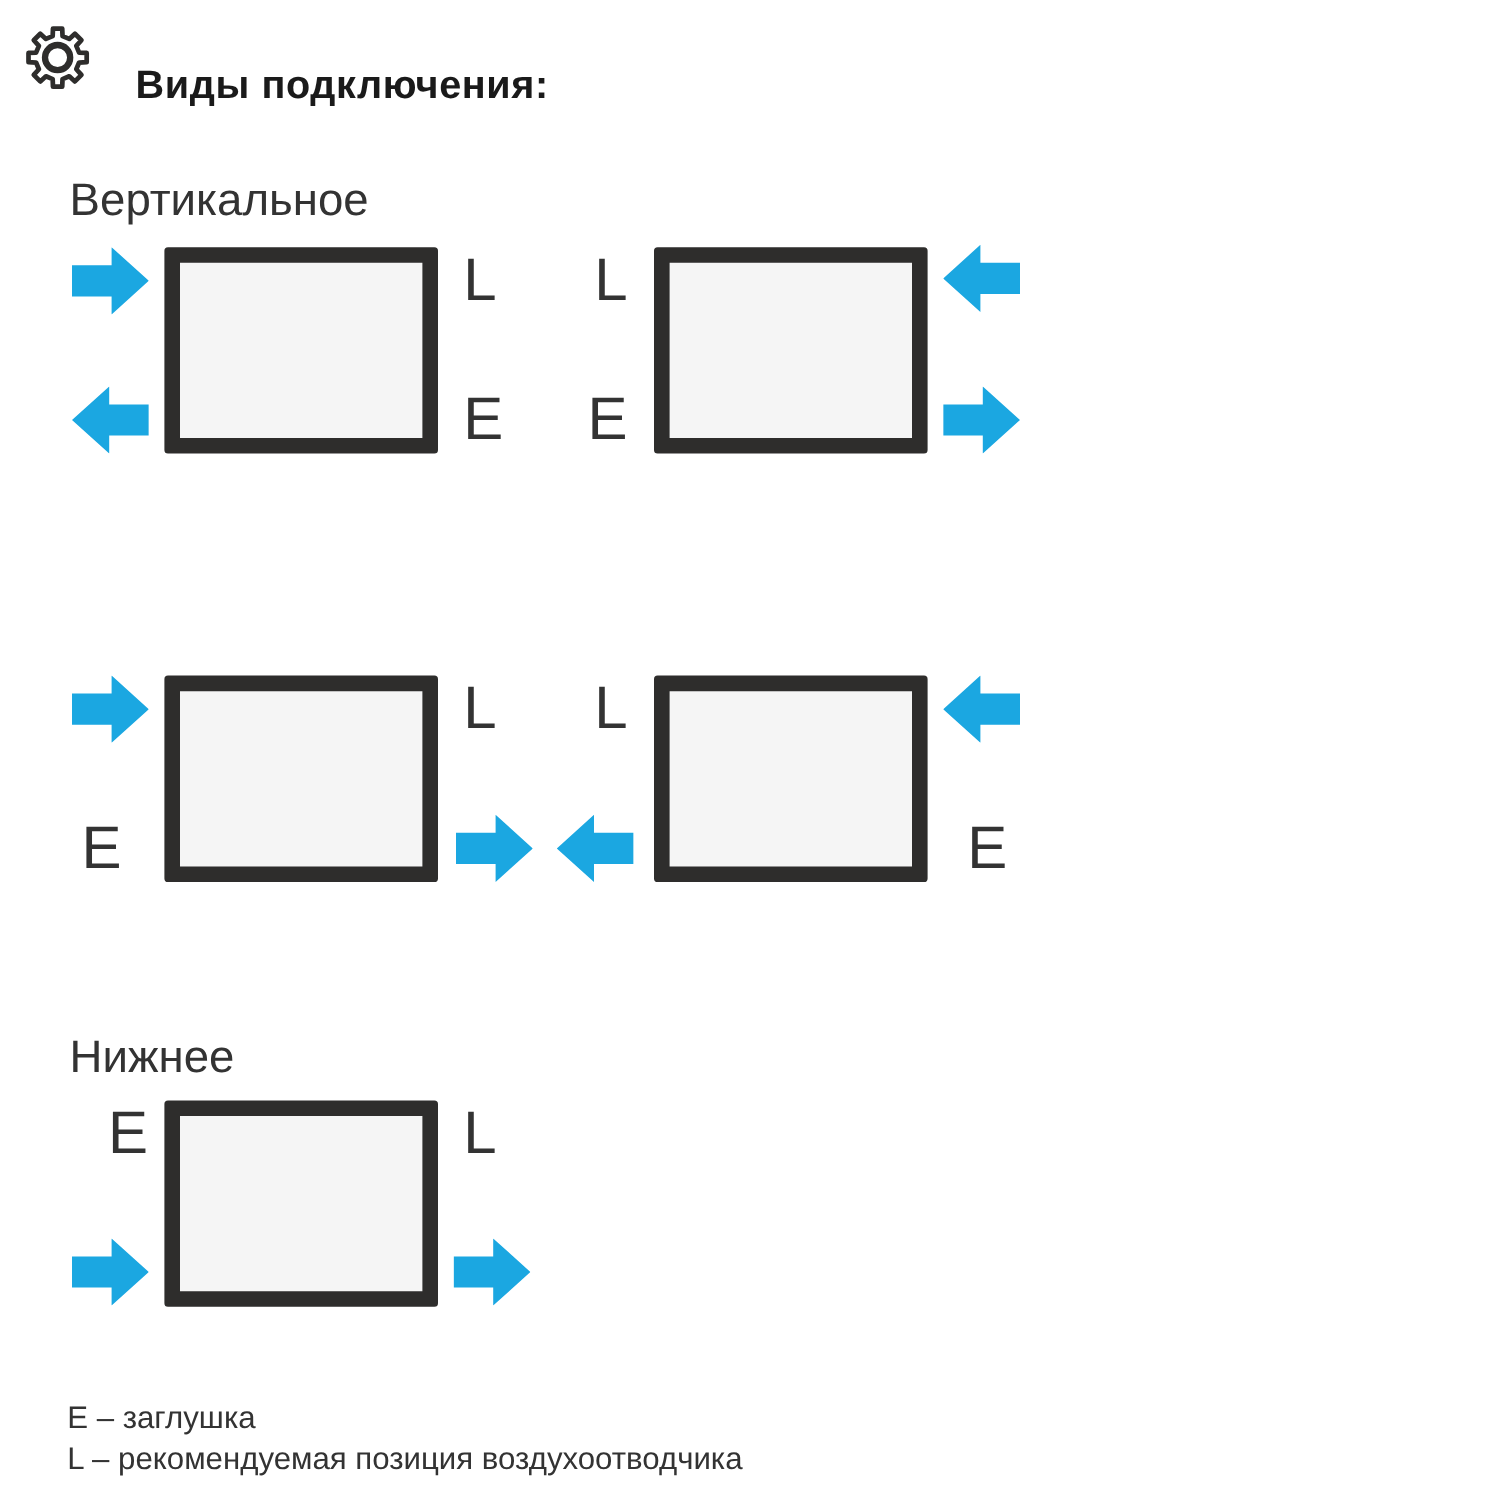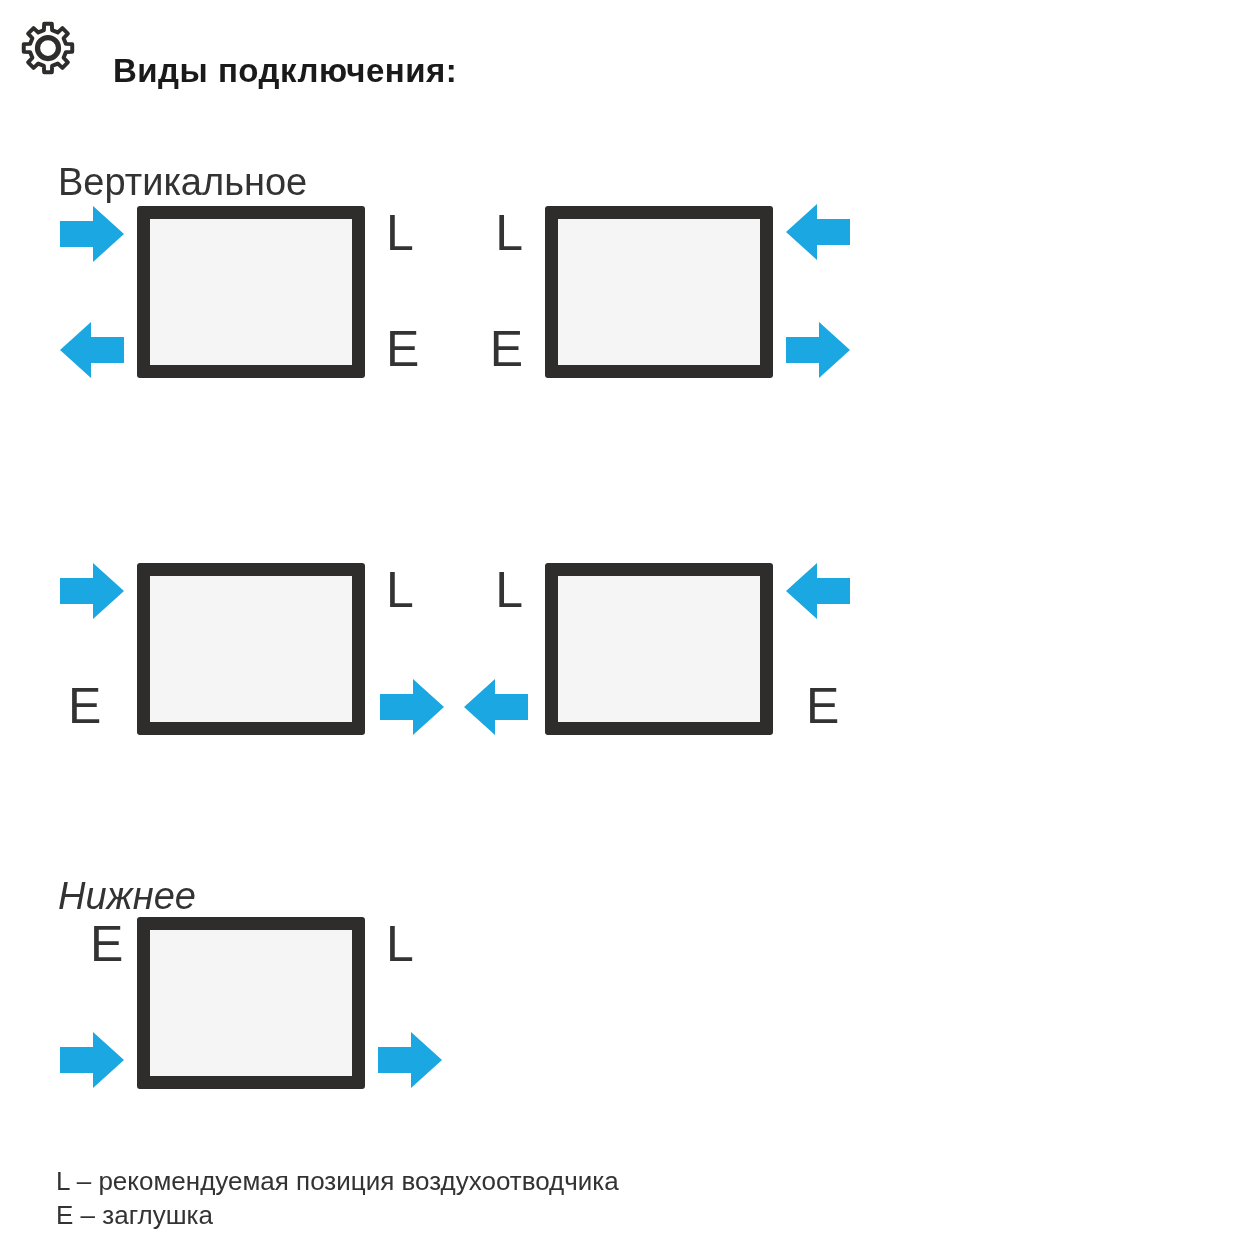--- a/index.html
+++ b/index.html
@@ -14,25 +14,25 @@
   
   .gear { position: absolute; left: 20px; top: 20px; width: 56px; height: 56px; }
   .page-title {
     position: absolute; left: 113px; top: 30px;
     font-size: 33px; font-weight: 700; color: var(--c-title, #1a1a1a);
     letter-spacing: 0.5px;
   }
   
   .sec-title {
     position: absolute; left: 58px;
-    font-size: 38px; font-weight: 400; color: var(--c-text, #333); margin-top: 15px;
+    font-size: 38px; font-weight: 400; color: var(--c-text, #333);
   }
   .p-s1 { top: 146px; }
   .p-s2 { top: 503px; }
-  .p-s3 { top: 860px; font-style: italic; }
+  .p-s3 { top: 860px; }
   
   .rect {
     position: absolute; box-sizing: border-box;
     width: 228px; height: 172px;
     background: var(--c-fill, #f5f5f5);
     border: 13px solid var(--c-border, #2e2d2c);
     border-radius: 3px;
   }
   .p-r1 { left: 137px; top: 206px; }
   .p-r2 { left: 545px; top: 206px; }
@@ -161,17 +161,17 @@
         <polygon points="0,15 33,15 33,0 64,28 33,56 33,41 0,41"></polygon>
       </svg>
   </span>
   <span class="arrow p-a10 dir-right">
     <svg viewBox="0 0 64 56">
         <polygon points="0,15 33,15 33,0 64,28 33,56 33,41 0,41"></polygon>
       </svg>
   </span>
 
   <div class="legend">
+    <div class="legend-line">E – заглушка</div>
     <div class="legend-line">L – рекомендуемая позиция воздухоотводчика</div>
-    <div class="legend-line">E – заглушка</div>
   </div>
 
 </div>
 
 </body></html>

